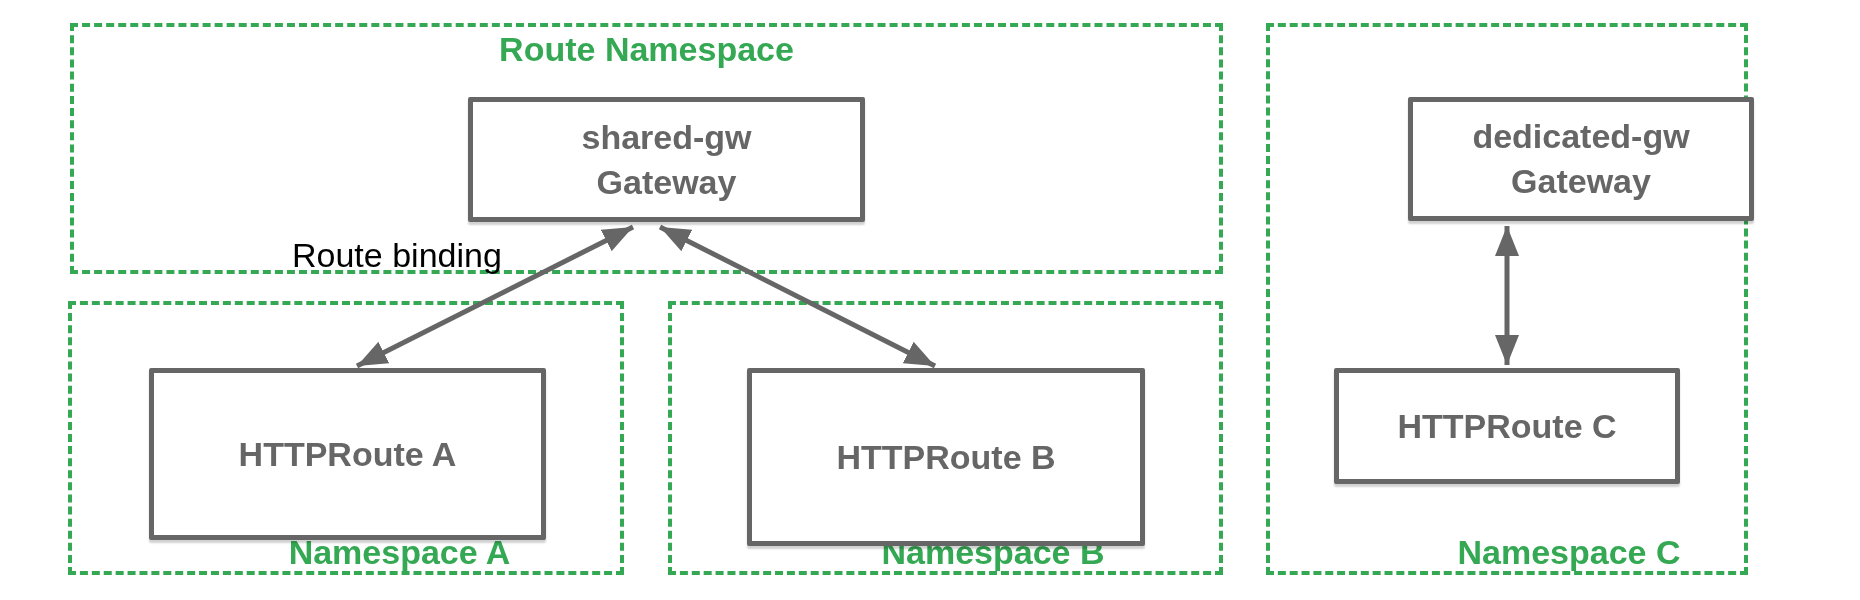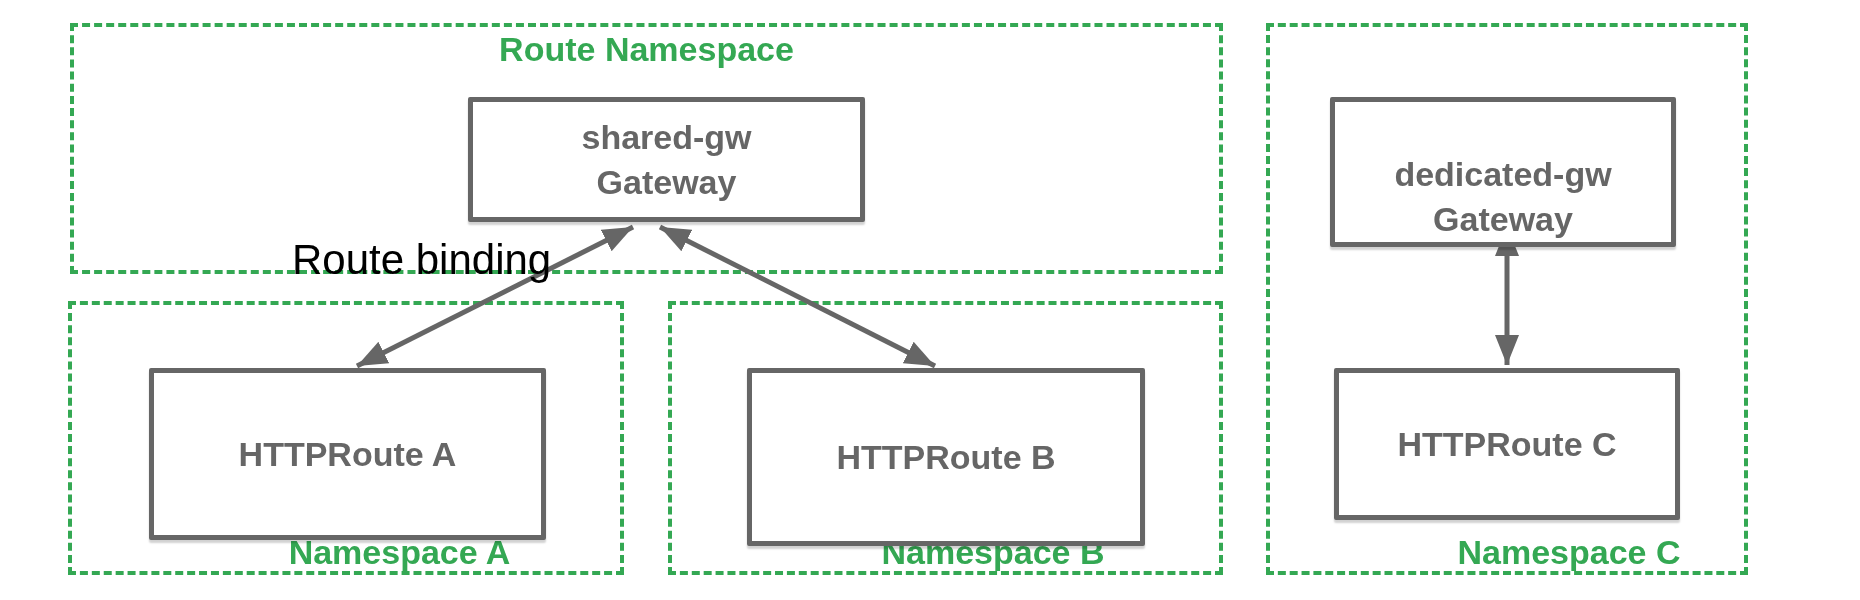--- a/index.html
+++ b/index.html
@@ -24,26 +24,26 @@
   #label-b{left:668px;top:533px;width:650px;}
   #label-c{left:1328px;top:533px;width:482px;}
   .node{
     position:absolute;box-sizing:border-box;background:#fff;
     border:5px solid var(--node-gray,#666);border-radius:2px;
     display:flex;flex-direction:column;align-items:center;justify-content:center;
     color:var(--node-gray,#666);font-weight:bold;font-size:34px;line-height:45px;
     text-align:center;box-shadow:0 3px 2px rgba(0,0,0,0.18);
   }
   #node-shared-gw{left:448px;top:97px;width:397px;height:125px;margin-left:20px;}
-  #node-dedicated-gw{left:1330px;top:97px;width:346px;height:150px;justify-content:flex-end;}
+  #node-dedicated-gw{left:1408px;top:97px;width:346px;height:124px;}
   #node-route-a{left:149px;top:368px;width:397px;height:172px;}
   #node-route-b{left:747px;top:368px;width:398px;height:178px;}
-  #node-route-c{left:1334px;top:368px;width:346px;height:152px;}
+  #node-route-c{left:1334px;top:368px;width:346px;height:116px;}
   #route-binding{
-    position:absolute;left:292px;top:236px;font-size:42px;font-weight:400;
+    position:absolute;left:292px;top:236px;font-size:34px;font-weight:400;
     color:var(--text-black,#000);white-space:nowrap;
   }
   #edges{position:absolute;left:0;top:0;width:1860px;height:600px;pointer-events:none;}
   #edges line{stroke:var(--node-gray,#666);stroke-width:5;}
   #edges marker path{fill:var(--node-gray,#666);}
 </style>
 </head>
 <body>
 
 <div id="canvas">

